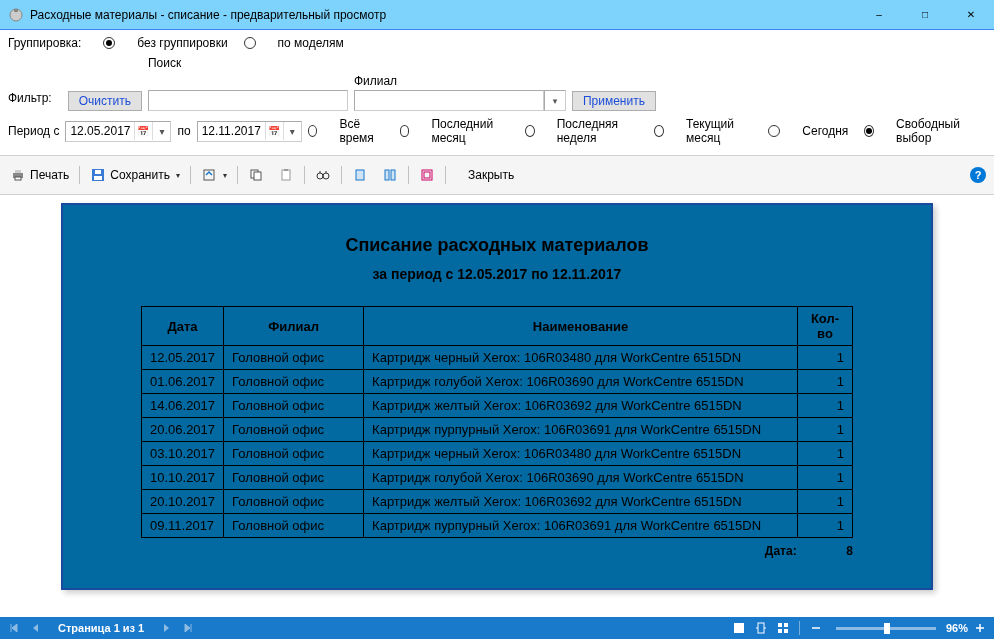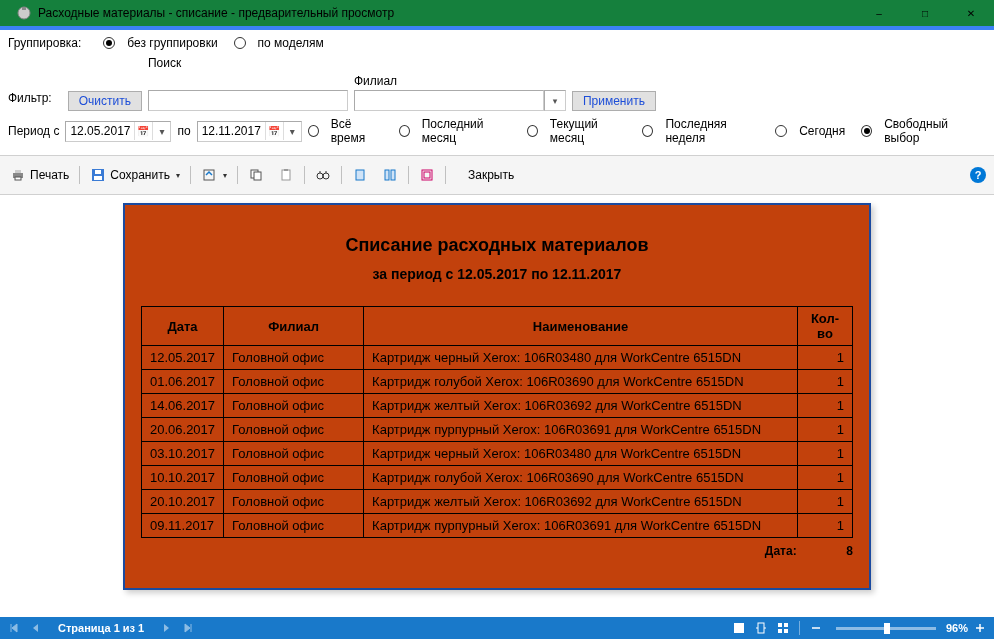--- a/index.html
+++ b/index.html
@@ -1,49 +1,49 @@
 <!DOCTYPE html>
 <html><head>
 <meta charset="utf-8">
 <style>
 * { box-sizing: border-box; margin: 0; padding: 0; }
 body { font-family: "Segoe UI", Tahoma, Arial, sans-serif; font-size: 12px; background: #fff; color: #000; width: 994px; height: 639px; overflow: hidden; display: flex; flex-direction: column; }
 
 
-.titlebar { height: 30px; background: #15803d; display: flex; align-items: center; padding-left: 16px; border-bottom: 4px solid #3b82f6; }
+.titlebar { height: 30px; background: #7dd3fc; display: flex; align-items: center; padding-left: 8px; border-bottom: 1px solid #3b82f6; }
 .titlebar .app-icon { width: 16px; height: 16px; margin-right: 6px; display: inline-flex; align-items: center; justify-content: center; }
 .titlebar .title { flex: 1; font-size: 12px; color: #000; }
 .titlebar .winbtn { width: 46px; height: 30px; display: flex; align-items: center; justify-content: center; font-family: "Segoe UI Symbol", sans-serif; font-size: 10px; color: #000; cursor: default; }
 
 
 .filters { padding: 6px 8px 4px 8px; font-size: 12px; }
 .row { display: flex; align-items: center; margin-bottom: 6px; gap: 6px; }
 .row label { white-space: nowrap; }
-.radio { display: inline-flex; align-items: center; gap: 12px; margin-right: 10px; }
+.radio { display: inline-flex; align-items: center; gap: 22px; margin-right: 10px; }
 .radio .dot { width: 12px; height: 12px; border: 1px solid #333; border-radius: 50%; display: inline-flex; align-items: center; justify-content: center; }
 .radio .dot.selected::after { content: ""; width: 6px; height: 6px; background: #000; border-radius: 50%; }
 .btn { border: 1px solid #adadad; background: #e1e1e1; padding: 2px 10px; font-size: 12px; color: #1d4ed8; cursor: default; }
 .txt { border: 1px solid #7a7a7a; background: #fff; padding: 2px 4px; font-size: 12px; height: 21px; }
 .txt.sunken { border: 1px solid #ccc; border-top-color: #aaa; border-left-color: #aaa; background: #fff; }
 .dateinput { display: inline-flex; align-items: center; border: 1px solid #ccc; border-top-color: #aaa; border-left-color: #aaa; background: #fff; height: 21px; }
 .dateinput span { padding: 0 4px; font-size: 12px; }
 .dateinput .cal { width: 18px; height: 18px; display: flex; align-items: center; justify-content: center; font-size: 10px; color: #555; border-left: 1px solid #ddd; }
 .combo { display: inline-flex; align-items: center; border: 1px solid #ccc; border-top-color: #aaa; border-left-color: #aaa; background: #fff; height: 21px; width: 22px; justify-content: center; font-size: 9px; color: #555; }
 
 
 .toolbar { height: 40px; border-top: 1px solid #d0d0d0; border-bottom: 1px solid #d0d0d0; background: #f5f5f5; display: flex; align-items: center; padding: 0 4px; gap: 2px; }
 .tbtn { display: inline-flex; align-items: center; gap: 4px; padding: 2px 6px; height: 22px; font-size: 12px; color: #000; cursor: default; }
 .ticon { width: 16px; height: 16px; display: inline-flex; align-items: center; justify-content: center; }
 .tsep { width: 1px; height: 18px; background: #c0c0c0; margin: 0 2px; }
 .tarrow { font-size: 8px; color: #333; margin-left: 2px; }
 .help { margin-left: auto; width: 16px; height: 16px; border-radius: 50%; background: #0078d7; color: #fff; display: flex; align-items: center; justify-content: center; font-size: 11px; font-weight: bold; margin-right: 4px; }
 
 
 .preview { flex: 1; background: #fff; padding: 8px 10px; overflow: auto; }
-.page { width: 748px; margin: 0 auto; border: 2px solid #1a4aa0; background: #c2410c; padding: 30px 0 30px 0; box-shadow: 3px 3px 6px rgba(0,0,0,0.2); }
+.page { width: 872px; margin: 0 auto; border: 2px solid #1a4aa0; background: #0369a1; padding: 30px 0 30px 0; box-shadow: 3px 3px 6px rgba(0,0,0,0.2); }
 .page h1 { text-align: center; font-size: 18px; font-weight: bold; margin-bottom: 10px; }
 .page h2 { text-align: center; font-size: 14px; font-weight: bold; margin-bottom: 24px; }
 .rtable { border-collapse: collapse; margin: 0 auto; width: 712px; }
 .rtable th, .rtable td { border: 1px solid #000; padding: 4px 8px; font-size: 13px; text-align: left; }
 .rtable th { font-weight: bold; text-align: center; }
 .rtable td.num { text-align: right; }
 .totalrow td { border: none; font-weight: bold; text-align: right; padding-top: 6px; }
 
 
 .statusbar { height: 22px; background: #1979ca; color: #fff; display: flex; align-items: center; font-size: 11px; font-weight: bold; }
@@ -119,25 +119,25 @@
     <span class="radio">
         <span class="dot"></span>
         <span>Всё время</span>
       </span>
     <span class="radio">
         <span class="dot"></span>
         <span>Последний месяц</span>
       </span>
     <span class="radio">
         <span class="dot"></span>
+        <span>Последняя неделя</span>
+      </span>
+    <span class="radio">
+        <span class="dot"></span>
         <span>Текущий месяц</span>
-      </span>
-    <span class="radio">
-        <span class="dot"></span>
-        <span>Последняя неделя</span>
       </span>
     <span class="radio">
         <span class="dot"></span>
         <span>Сегодня</span>
       </span>
     <span class="radio">
         <span class="dot selected"></span>
         <span>Свободный выбор</span>
       </span>
   </div>

